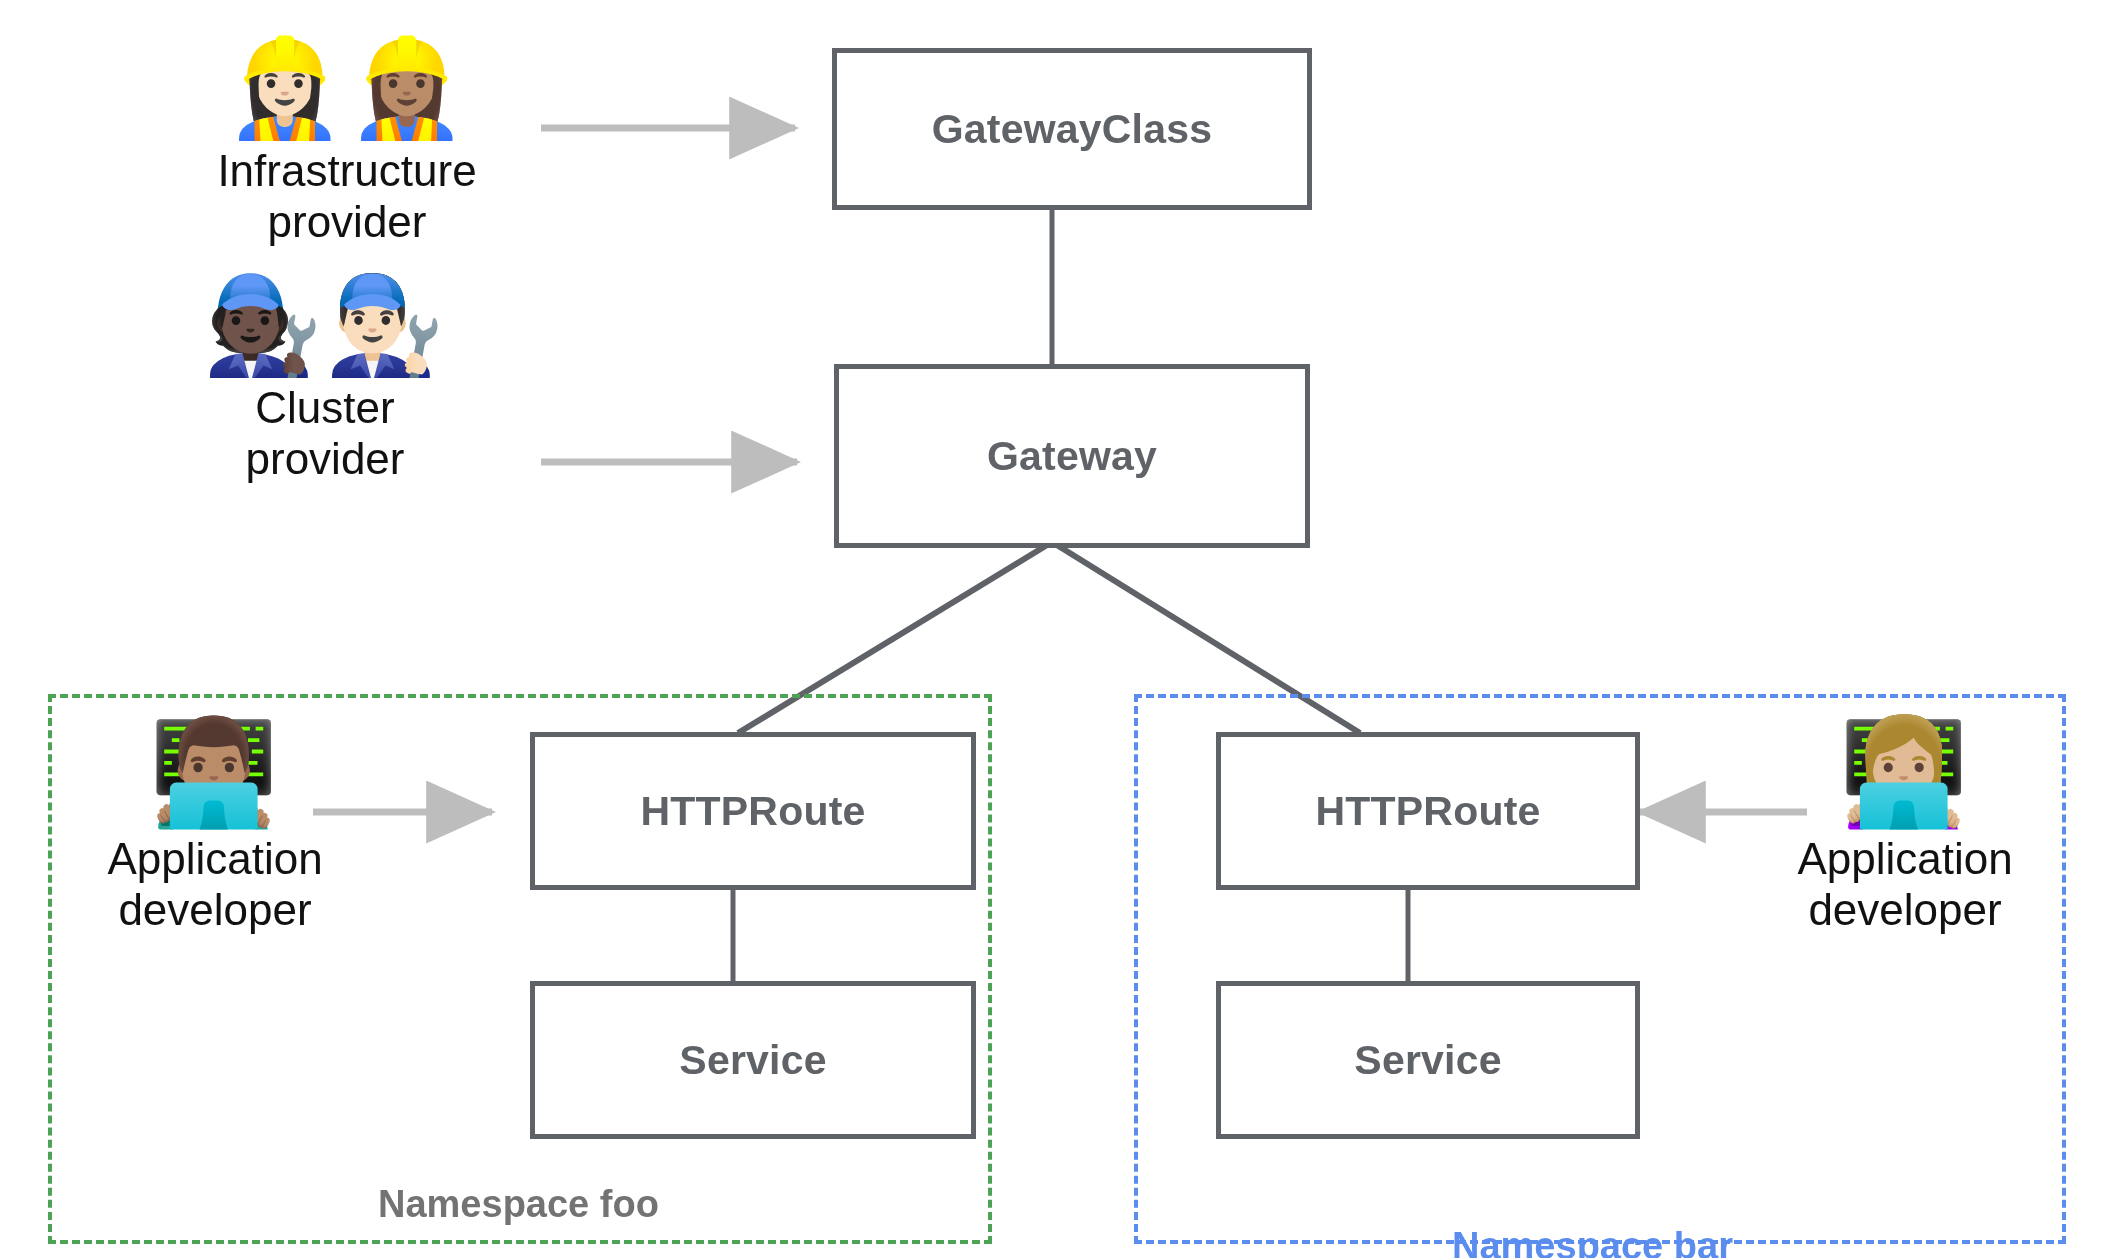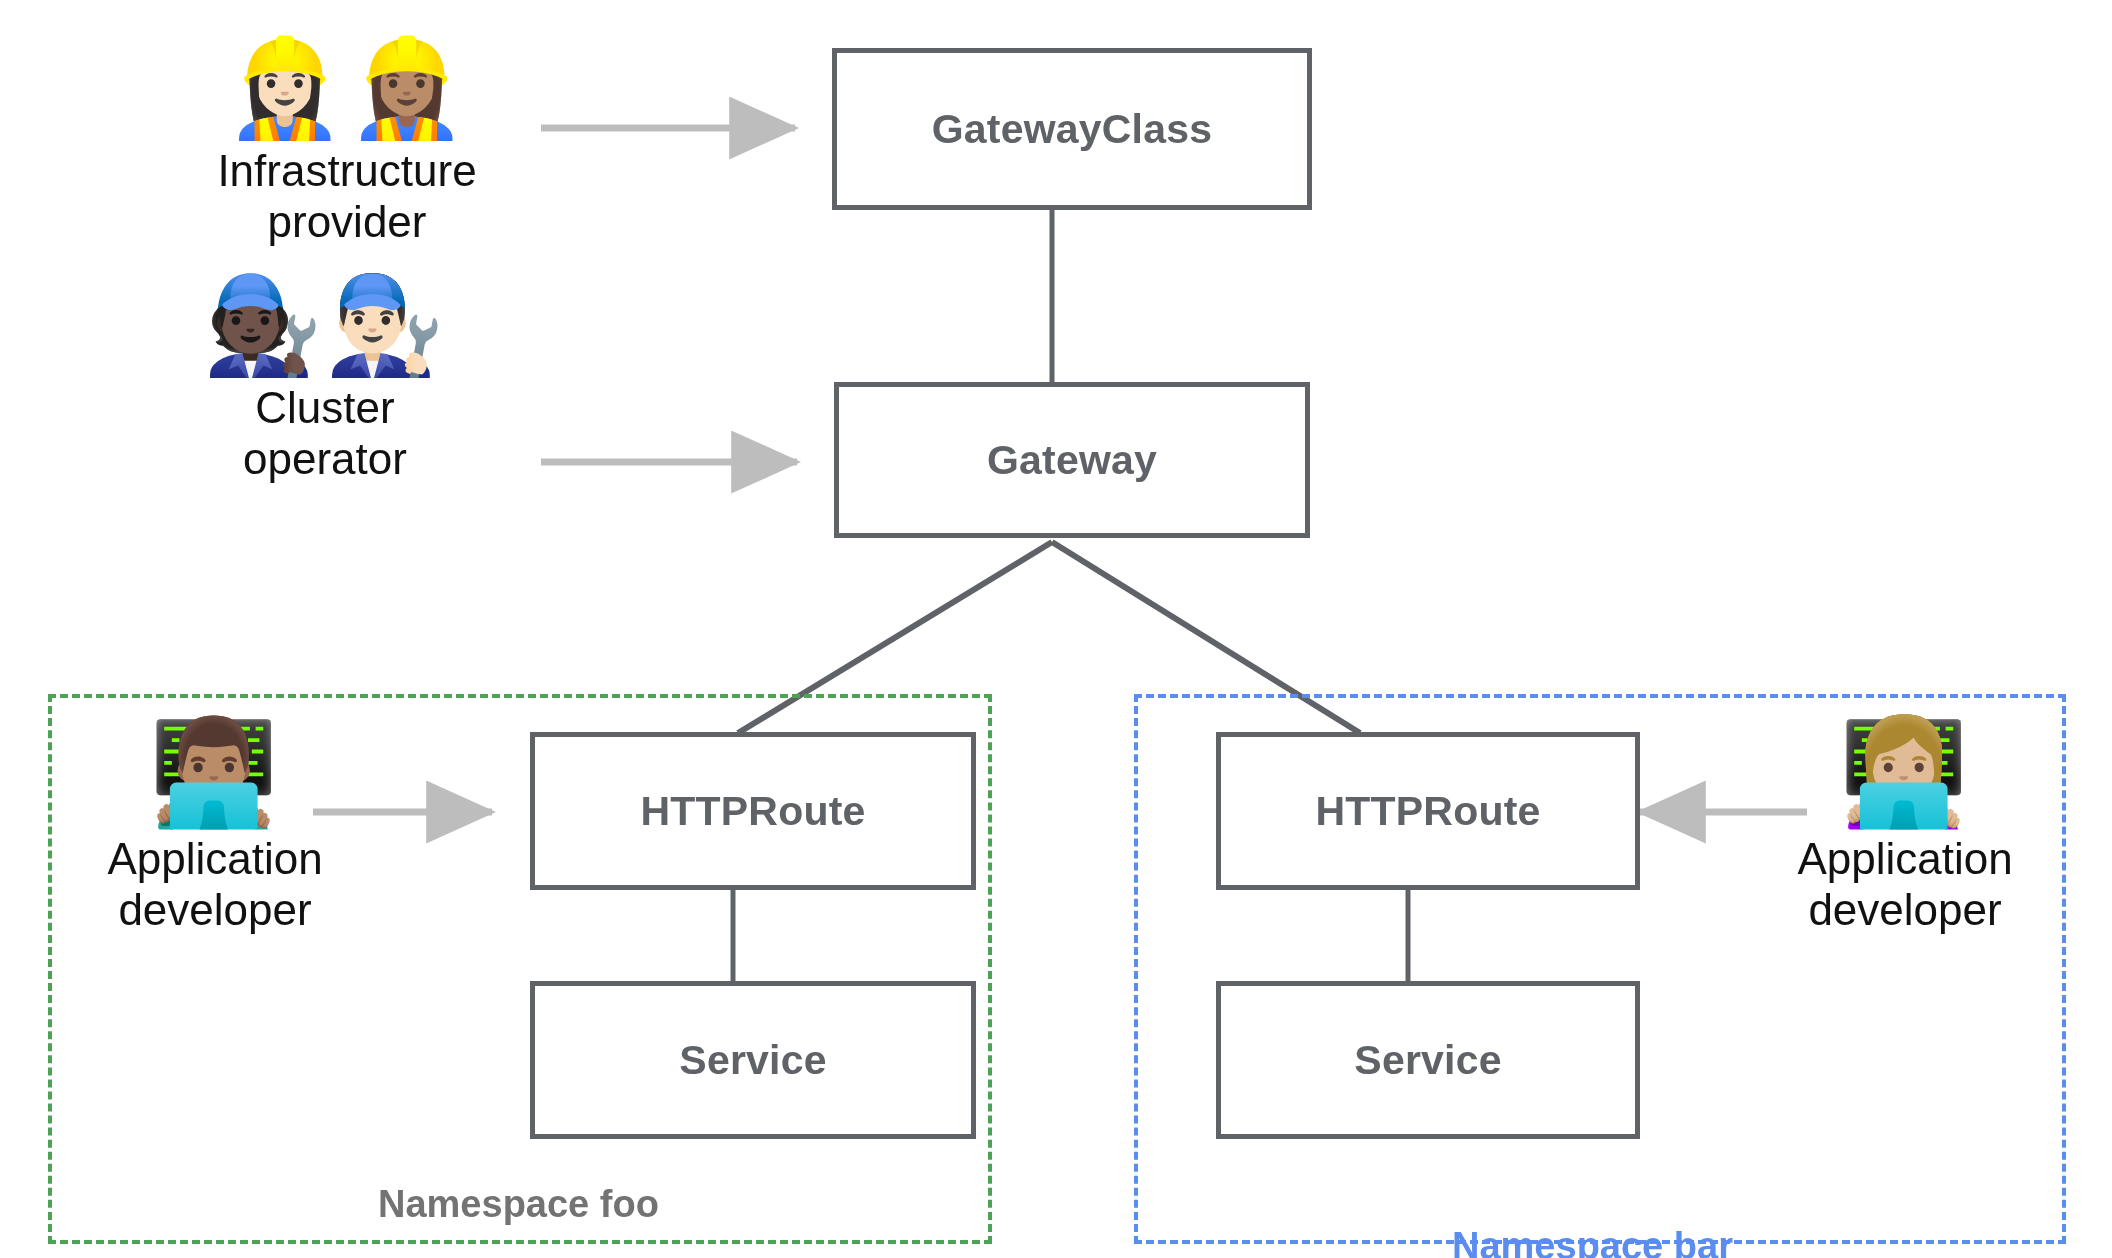--- a/index.html
+++ b/index.html
@@ -40,21 +40,21 @@
   }
   .node-label {
     font-weight: bold;
     color: #5f6368;
     font-size: 41px;
     letter-spacing: 0.2px;
     white-space: nowrap;
   }
 
   #box-gatewayclass { left: 812px;  top: 48px;   width: 480px;  height: 162px; }
-  #box-gateway      { left: 814px;  top: 382px;  width: 476px;  height: 156px; }
+  #box-gateway      { left: 814px;  top: 364px;  width: 476px;  height: 184px; }
   #box-httproute-foo{ left: 510px;  top: 732px;  width: 446px;  height: 158px; }
   #box-service-foo  { left: 510px;  top: 981px;  width: 446px;  height: 158px; }
   #box-httproute-bar{ left: 1196px; top: 732px;  width: 424px;  height: 158px; }
   #box-service-bar   { left: 1196px; top: 981px; width: 424px;  height: 158px; }
 
   
   .namespace {
     position: absolute;
     box-sizing: border-box;
     border: 4px dashed;
@@ -168,21 +168,21 @@
 
   <div class="actor" id="actor-infra">
     <div class="actor-emoji">👷🏻‍♀️👷🏽‍♀️</div>
     <div class="actor-caption">Infrastructure
 provider</div>
   </div>
 
   <div class="actor" id="actor-cluster">
     <div class="actor-emoji">🧑🏿‍🔧👨🏻‍🔧</div>
     <div class="actor-caption">Cluster
-operator</div>
+provider</div>
   </div>
 
   <div class="actor" id="actor-dev-foo">
     <div class="actor-emoji single">👨🏽‍💻</div>
     <div class="actor-caption">Application
 developer</div>
   </div>
 
   <div class="actor" id="actor-dev-bar">
     <div class="actor-emoji single">👩🏼‍💻</div>

